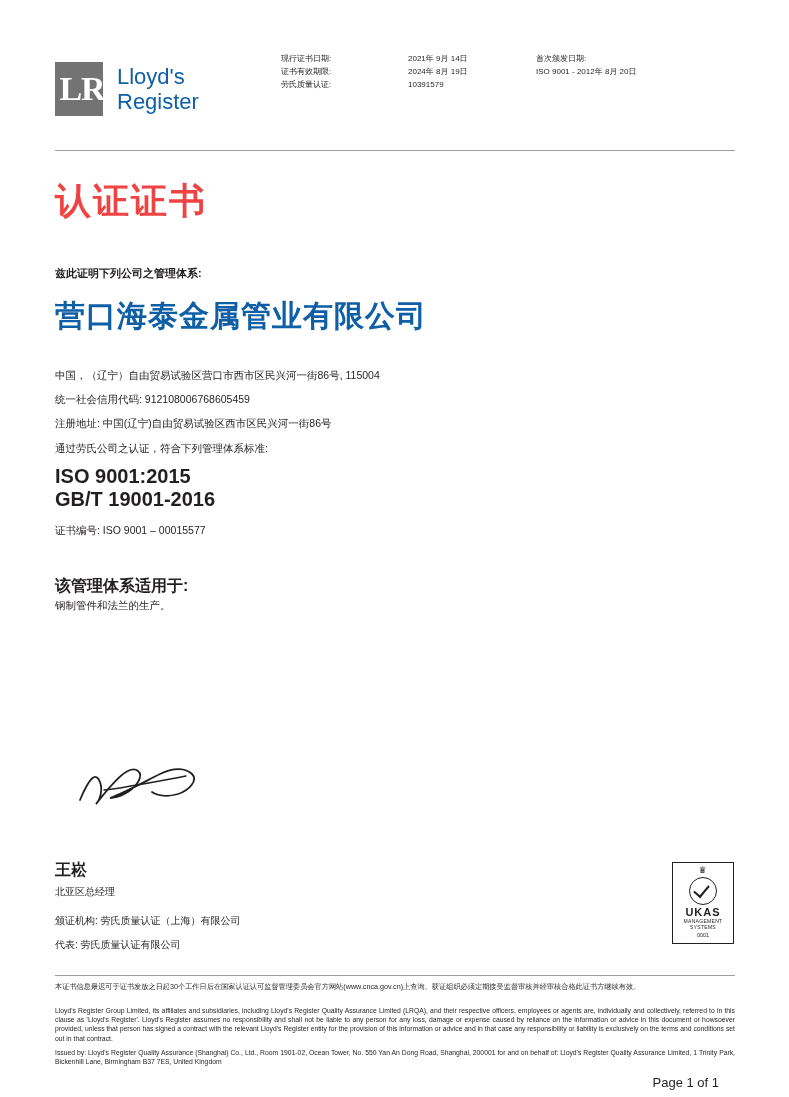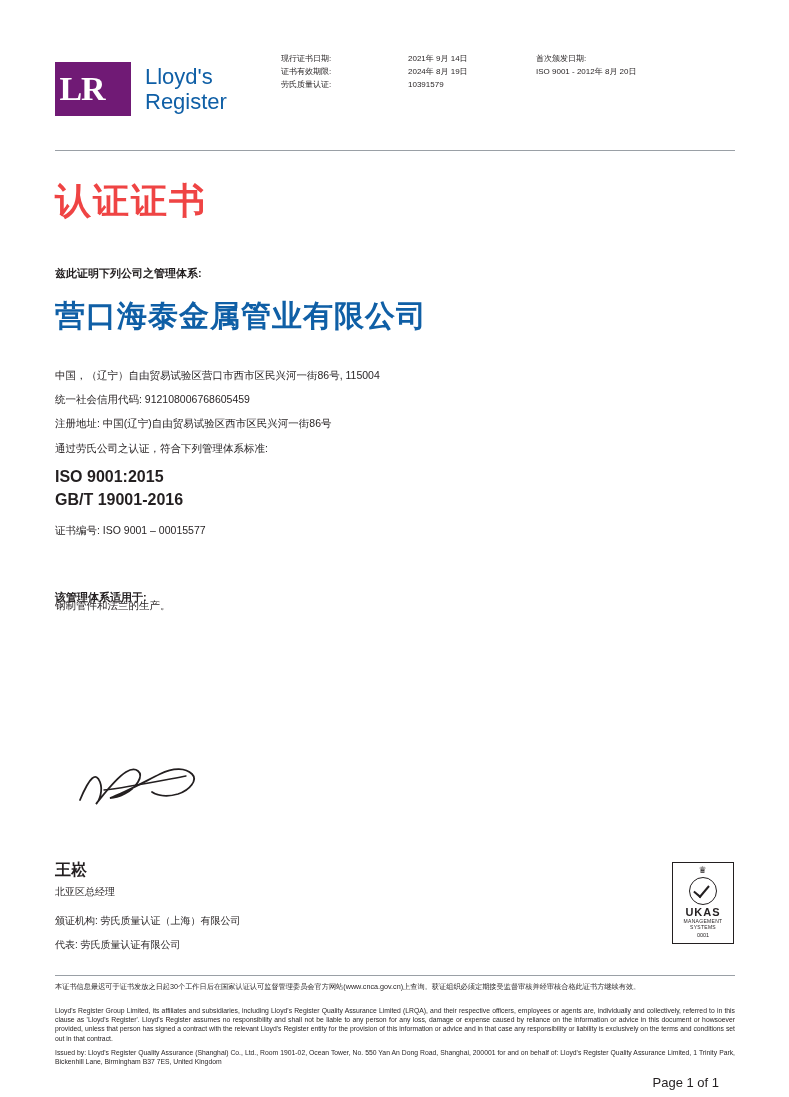--- a/index.html
+++ b/index.html
@@ -31,23 +31,23 @@
     height: 150px;
   }
   .logo-block {
     position: absolute;
     left: 55px;
     top: 62px;
     display: flex;
     align-items: center;
   }
   .logo-mark {
-    width: 76px;
+    width: 48px;
     height: 54px;
-    background: #701a75;
+    background: #737373;
     position: relative;
   }
   .logo-mark .lr {
     position: absolute;
     left: 0;
     top: 0;
     width: 54px;
     height: 54px;
     color: #ffffff;
     font-family: "Liberation Serif", serif;
@@ -130,41 +130,40 @@
     position: absolute;
     left: 55px;
     top: 442px;
     font-size: 10.5px;
     color: #231f20;
   }
   .standards {
     position: absolute;
     left: 55px;
     top: 465px;
-    font-size: 16px;
+    font-size: 20px;
     font-weight: bold;
     line-height: 23px;
     color: #231f20;
   }
   .cert-no {
     position: absolute;
     left: 55px;
     top: 524px;
     font-size: 10.5px;
     color: #231f20;
   }
 
   .scope-title {
     position: absolute;
     left: 55px;
     top: 576px;
-    font-size: 11px;
-    font-weight: bold;
-    color: #231f20;
-    margin-top: 14px;
+    font-size: 16px;
+    font-weight: bold;
+    color: #231f20;
   }
   .scope-text {
     position: absolute;
     left: 55px;
     top: 597px;
     font-size: 10.5px;
     line-height: 16px;
     color: #231f20;
     width: 600px;
   }

